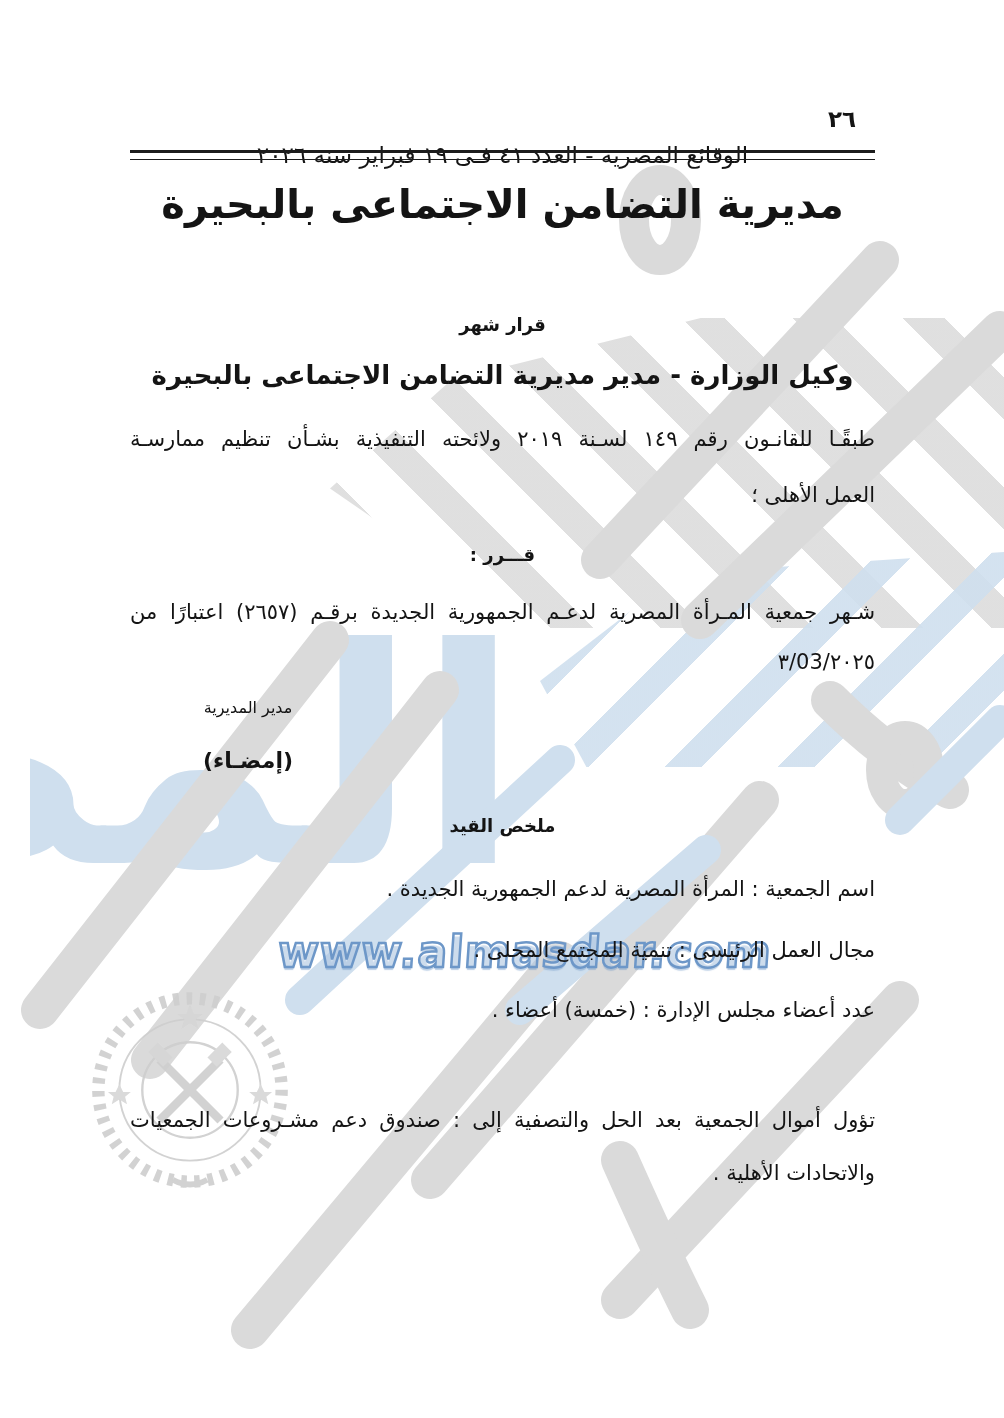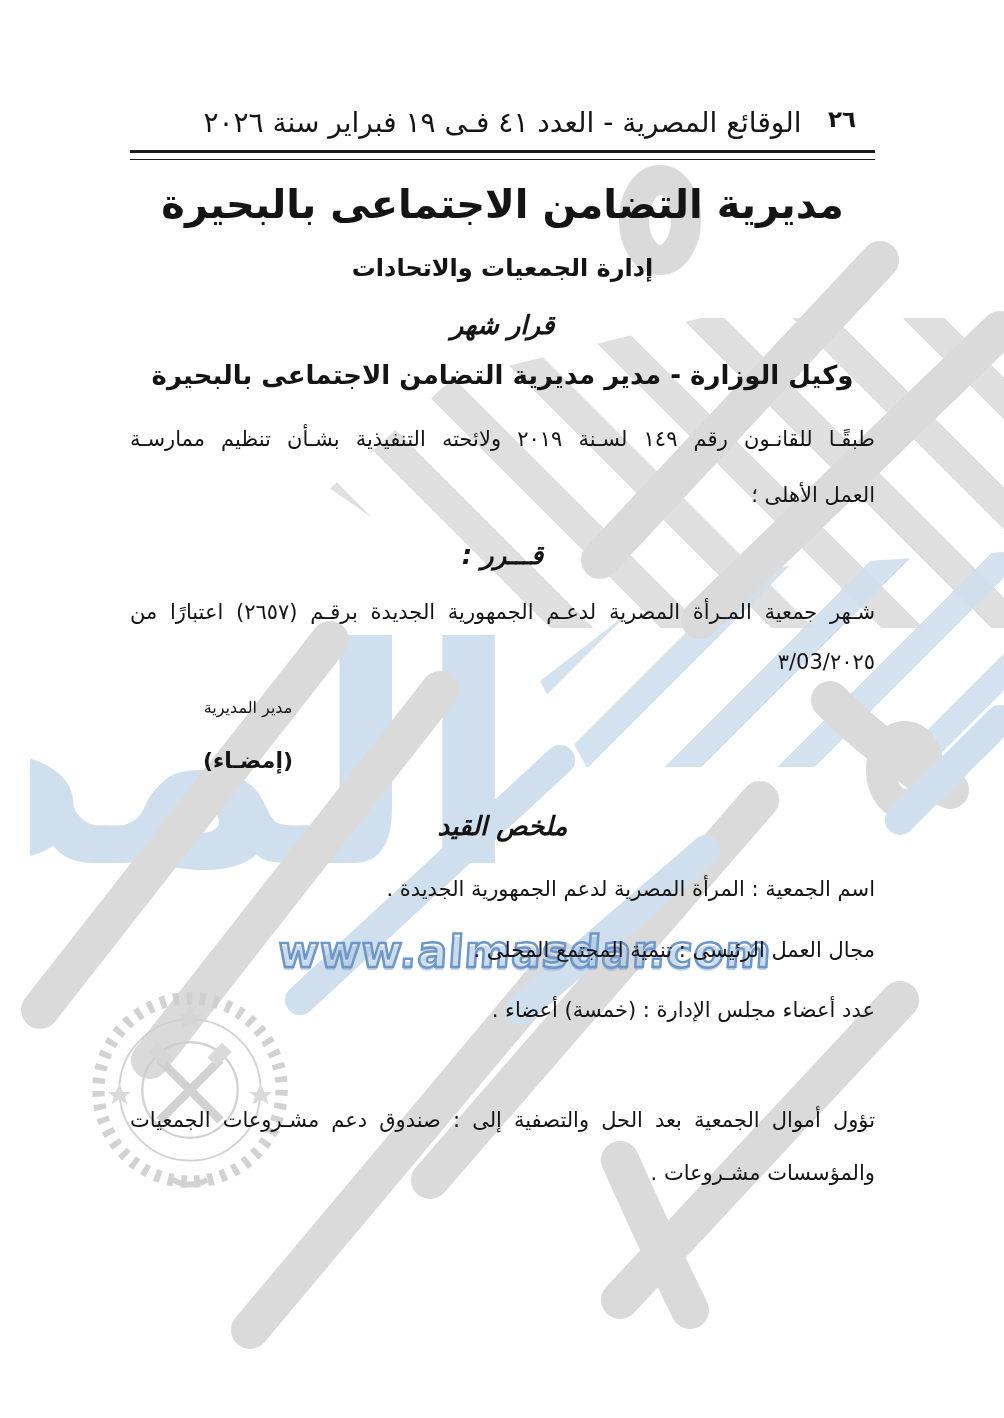--- a/index.html
+++ b/index.html
@@ -46,24 +46,24 @@
   .wm-seal .sf{fill:#d6d6d6; stroke:none;}
   
   .ln{
     position:absolute; left:130px; width:745px; z-index:2;
     font-size:21px; line-height:34px; 
   }
   .center{text-align:center;}
   .just{text-align:justify; text-align-last:justify;}
   .b{font-weight:bold;}
   .h-title{font-size:40px; line-height:56px;}
-  .h-mid{font-size:26px; line-height:40px;font-style:italic;}
+  .h-mid{font-size:18px; line-height:40px;}
   .h-auth{font-size:26px; line-height:40px;}
   .h-dept{font-size:24px; line-height:36px;}
-  .hdr{font-size:28px; line-height:34px;}
+  .hdr{font-size:23px; line-height:34px;margin-top:32px;}
   .pagenum{
     position:absolute; top:106px; right:148px; z-index:2;
     font-size:23px; font-weight:bold;margin-left:12px;
   }
   .rule{
     position:absolute; left:130px; width:745px; top:150px; height:6px; z-index:2;
     border-top:3px solid var(--rule); border-bottom:1px solid var(--rule);
   }
   .sig{position:absolute; left:158px; width:180px; z-index:2; text-align:center;}
 </style>
@@ -114,34 +114,33 @@
     <polygon class="sf" points="36,104 40,112 48,112 42,117 44,125 36,120 28,125 30,117 24,112 32,112"></polygon>
     <polygon class="sf" points="184,104 188,112 196,112 190,117 192,125 184,120 176,125 178,117 172,112 180,112"></polygon>
     <path class="s" d="M92 204 q18 10 36 0" stroke-width="6"></path>
   </svg>
 
   <div class="ln hdr center" style="top:106px">الوقائع المصرية - العدد ٤١ فـى ١٩ فبراير سنة ٢٠٢٦</div>
   <div class="pagenum">٢٦</div>
   <div class="rule"></div>
 
   <div class="ln h-title b center" style="top:176px">مديرية التضامن الاجتماعى بالبحيرة</div>
-  <div class="ln h-dept b center" style="top:250px">إدارة الجمعيات والاتحادات</div>
   <div class="ln h-mid b center" style="top:305px">قرار شهر</div>
   <div class="ln h-auth b center" style="top:355px">وكيل الوزارة - مدير مديرية التضامن الاجتماعى بالبحيرة</div>
 
   <div class="ln just" style="top:422px">طبقًـا للقانـون رقم ١٤٩ لسـنة ٢٠١٩ ولائحته التنفيذية بشـأن تنظيم ممارسـة</div>
   <div class="ln" style="top:478px">العمل الأهلى ؛</div>
 
   <div class="ln h-mid b center" style="top:535px">قـــرر :</div>
   <div class="ln just" style="top:595px">شـهر جمعية المـرأة المصرية لدعـم الجمهورية الجديدة برقـم (٢٦٥٧) اعتبارًا من</div>
   <div class="ln" style="top:645px">٢٠٢٥/03/٣</div>
 
   <div class="sig" style="top:698px">مدير المديرية</div>
   <div class="sig b" style="top:748px; font-size:22px">(إمضـاء)</div>
 
   <div class="ln h-mid b center" style="top:806px">ملخص القيد</div>
   <div class="ln" style="top:872px">اسم الجمعية : المرأة المصرية لدعم الجمهورية الجديدة .</div>
   <div class="ln" style="top:933px">مجال العمل الرئيسى : تنمية المجتمع المحلى .</div>
   <div class="ln" style="top:993px">عدد أعضاء مجلس الإدارة : (خمسة) أعضاء .</div>
   <div class="ln just" style="top:1103px">تؤول أموال الجمعية بعد الحل والتصفية إلى : صندوق دعم مشـروعات الجمعيات</div>
-  <div class="ln" style="top:1156px">والمؤسسات مشـروعات .</div>
+  <div class="ln" style="top:1156px">والاتحادات الأهلية .</div>
 
 </div>
 
 </body></html>

